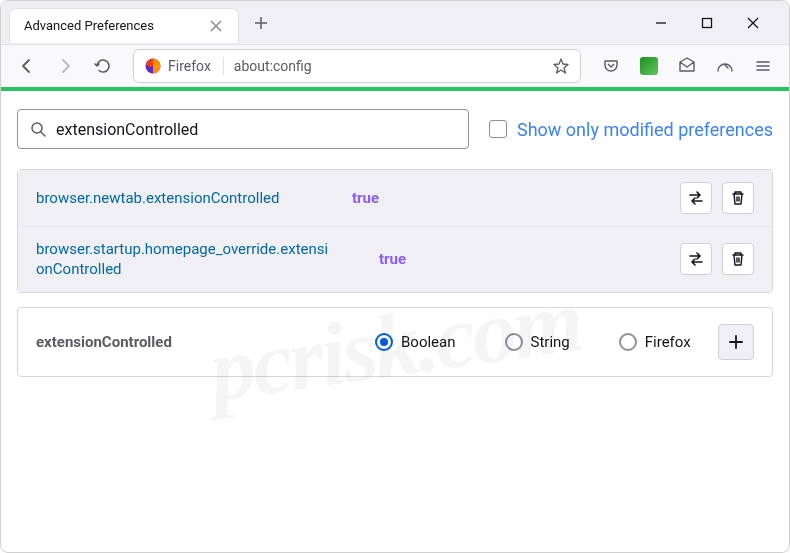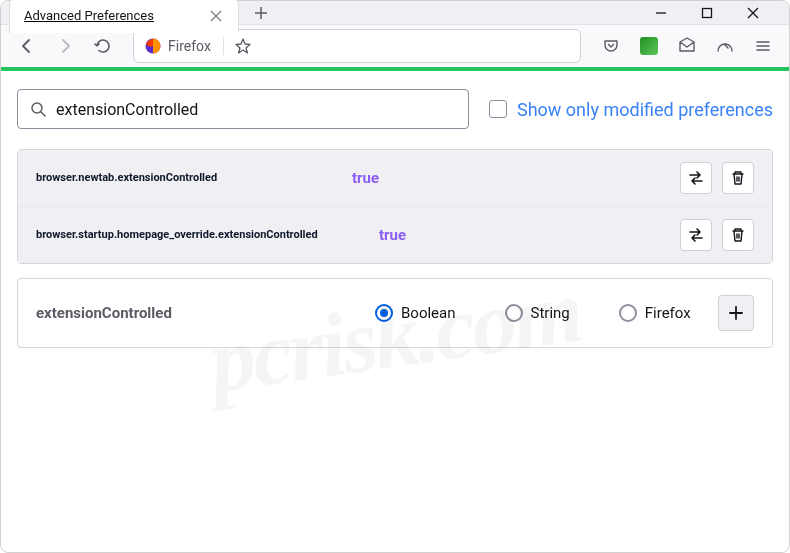--- a/index.html
+++ b/index.html
@@ -1,20 +1,20 @@
 <!DOCTYPE html>
 <html><head>
   <meta charset="utf-8">
   <style>
     * { margin: 0; padding: 0; box-sizing: border-box; font-family: -apple-system, BlinkMacSystemFont, "Segoe UI", Roboto, sans-serif; }
     body { background: #fff; width: 790px; height: 553px; position: relative; overflow: hidden; }
     
     .window { border: 1px solid #d0d0d0; border-radius: 8px; width: 100%; height: 100%; background: #fff; display: flex; flex-direction: column; }
     
-    .titlebar { display: flex; align-items: center; height: 24px; background: #f0f0f4; border-bottom: 1px solid #e0e0e6; border-radius: 8px 8px 0 0; text-decoration: underline; }
+    .titlebar { display: flex; align-items: center; height: 44px; background: #f0f0f4; border-bottom: 1px solid #e0e0e6; border-radius: 8px 8px 0 0; }
     .tab { display: flex; align-items: center; background: #fff; border-radius: 6px 6px 0 0; padding: 8px 14px; margin-left: 8px; margin-top: 5px; height: 35px; min-width: 230px; position: relative; border: 1px solid #e0e0e6; border-bottom: none; }
     .tab-title { font-size: 13px; color: #15141a; flex: 1; }
     .tab-close { width: 16px; height: 16px; display: flex; align-items: center; justify-content: center; cursor: pointer; opacity: 0.7; }
     .new-tab { width: 28px; height: 28px; display: flex; align-items: center; justify-content: center; margin-left: 8px; cursor: pointer; border-radius: 4px; }
     .window-controls { margin-left: auto; display: flex; gap: 18px; padding-right: 22px; }
     .win-btn { width: 28px; height: 28px; display: flex; align-items: center; justify-content: center; cursor: pointer; }
     
     .toolbar { display: flex; align-items: center; height: 46px; background: #f9f9fb; padding: 0 10px; gap: 6px; border-bottom: 4px solid #22c55e; }
     .nav-btn { width: 32px; height: 32px; display: flex; align-items: center; justify-content: center; cursor: pointer; border-radius: 4px; color: #5b5b66; }
     .nav-btn.disabled { opacity: 0.4; }
@@ -32,21 +32,21 @@
     .search-box { flex: 1; display: flex; align-items: center; border: 1px solid #8f8f9d; border-radius: 4px; height: 40px; padding: 0 12px; gap: 10px; }
     .search-box input { border: none; outline: none; font-size: 16px; flex: 1; color: #15141a; background: transparent; }
     .search-icon-small { color: #5b5b66; }
     
     .modified-check { display: flex; align-items: center; gap: 10px; font-size: 18px; color: #3b82f6; }
     .checkbox { width: 18px; height: 18px; border: 1px solid #8f8f9d; border-radius: 3px; cursor: pointer; }
     
     .results { border: 1px solid #d7d7db; border-radius: 4px; }
     .pref-row { display: flex; align-items: center; padding: 12px 18px; gap: 16px; border-bottom: 1px solid #e7e7ef; background: #f0f0f4; }
     .pref-row:last-child { border-bottom: none; gap: 43px; }
-    .pref-name { font-size: 11px; font-weight: 700; color: #0f172a; width: 300px; word-break: break-all; line-height: 1.35; }
+    .pref-name { font-size: 15px; font-weight: 400; color: #0369a1; width: 300px; word-break: break-all; line-height: 1.35; }
     .pref-value { font-size: 15px; font-weight: 700; color: #8b5cf6; flex: 1; }
     .pref-actions { display: flex; gap: 10px; }
     .action-btn { width: 32px; height: 32px; border: 1px solid #cfcfd8; border-radius: 4px; background: #fff; display: flex; align-items: center; justify-content: center; cursor: pointer; color: #15141a; }
     
     .add-section { margin-top: 14px; border: 1px solid #d7d7db; border-radius: 4px; }
     .add-row { display: flex; align-items: center; padding: 16px 18px; gap: 20px; }
     .add-name { font-size: 15px; font-weight: 700; color: #5b5b66; width: 300px; }
     .type-options { display: flex; gap: 30px; flex: 1; }
     .radio-option { display: flex; align-items: center; gap: 8px; font-size: 15px; color: #15141a; cursor: pointer; margin-left: 19px; }
     .radio { width: 18px; height: 18px; border: 2px solid #8f8f9d; border-radius: 50%; display: flex; align-items: center; justify-content: center; }
@@ -114,20 +114,21 @@
     </div>
     <div class="urlbar">
       <div class="urlbar-identity">
         <svg width="18" height="18" viewBox="0 0 18 18">
           <circle cx="9" cy="9" r="7.5" fill="#592acb"></circle>
           <path d="M9 1.5 A7.5 7.5 0 0 1 16.5 9 A7.5 7.5 0 0 1 9 16.5 L9 9 Z" fill="#ff9100"></path>
           <path d="M2 7 Q5 2 9 2 L9 9 Q5 11 2 7" fill="#ff3c00"></path>
         </svg>
         <span>Firefox</span>
       </div>
+      <span class="urlbar-text">about:config</span>
       <span class="urlbar-star">
         <svg width="18" height="18" viewBox="0 0 18 18">
             <path d="M9 2 L11 7 L16 7.5 L12 11 L13.5 16 L9 13 L4.5 16 L6 11 L2 7.5 L7 7 Z" stroke="#5b5b66" stroke-width="1.3" fill="none" stroke-linejoin="round"></path>
           </svg>
       </span>
     </div>
     <div class="toolbar-icons">
       <div class="toolbar-icon">
         <svg width="18" height="18" viewBox="0 0 18 18">
             <path d="M3 4 H15 V8 a6 6 0 0 1 -12 0 Z M6 7 L9 10 L12 7" stroke="#5b5b66" stroke-width="1.4" fill="none" stroke-linejoin="round"></path>

